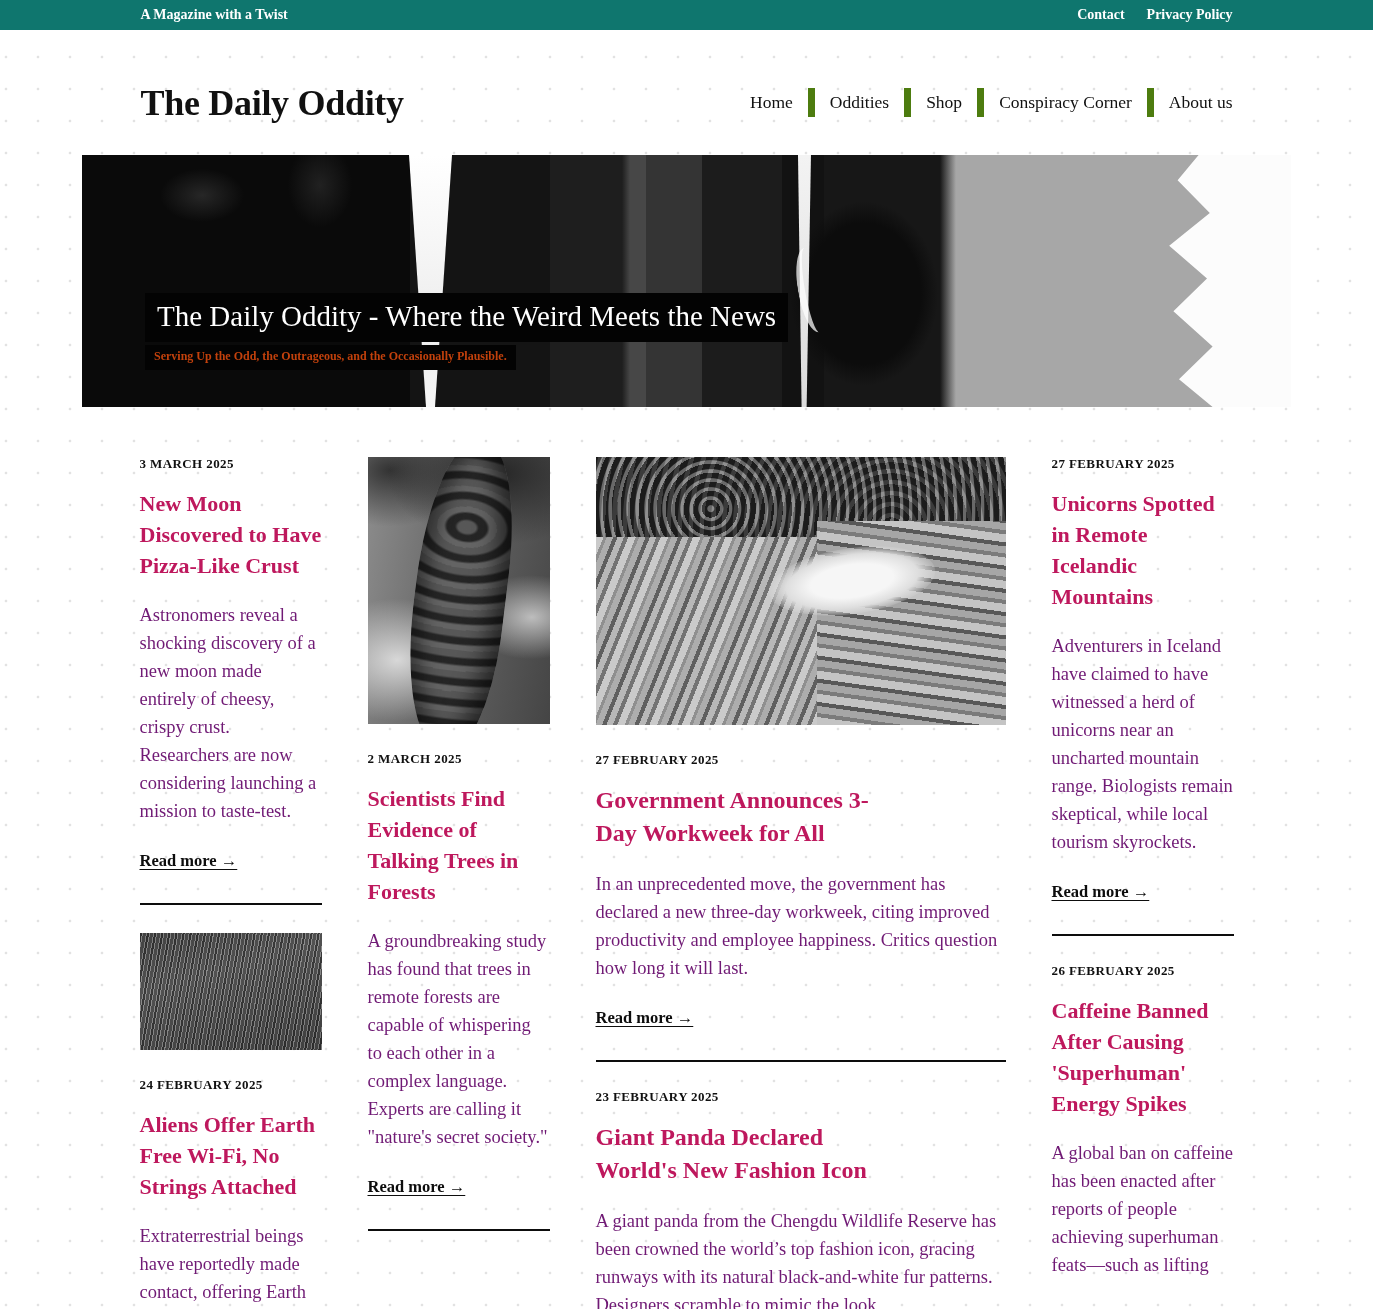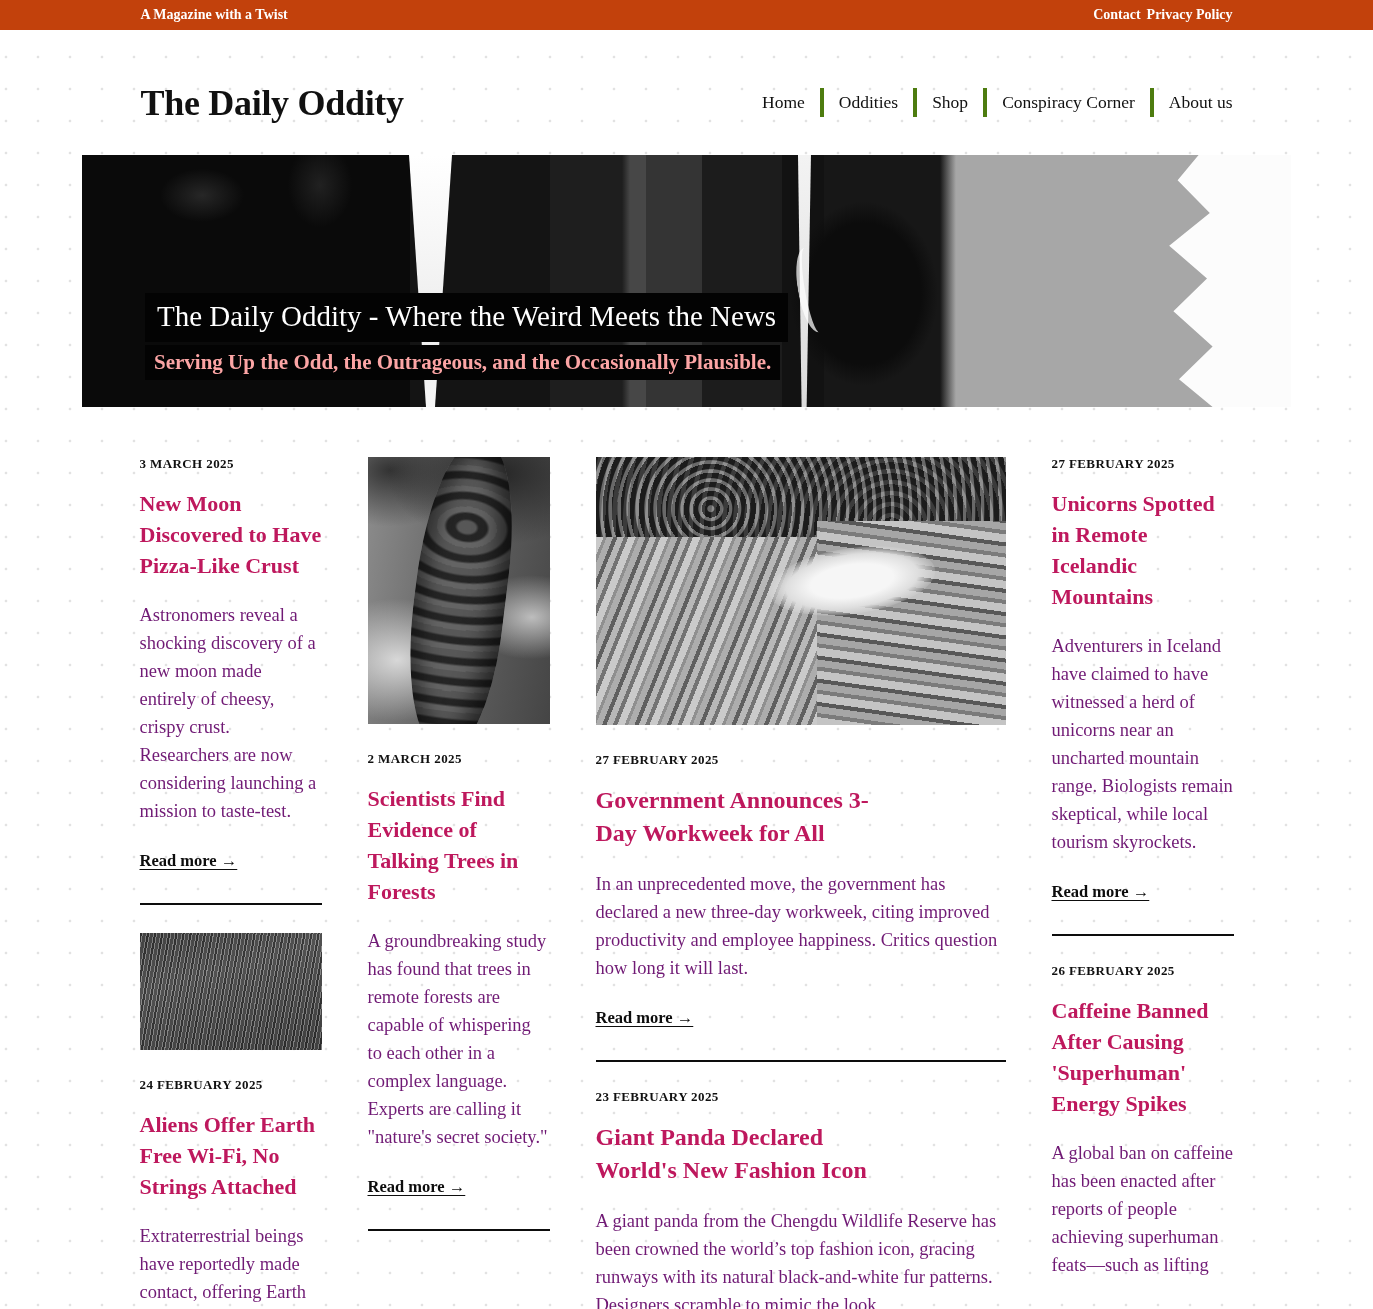--- a/index.html
+++ b/index.html
@@ -9,37 +9,37 @@
     font-family:"Liberation Serif","DejaVu Serif",serif;
     color:#111;
     background-color:#ffffff;
     background-image: radial-gradient(circle, #e2e2e2 1.5px, rgba(255,255,255,0) 1.6px);
     background-size:32px 32px;
     background-position:22px 9px;
   }
   a { color:inherit; text-decoration:none; cursor:pointer; }
 
   
-  .topbar { height:30px; background:#c2410c; }
+  .topbar { height:30px; background:#0f766e; }
   .topbar-inner {
     width:1092px; margin:0 auto; height:100%;
     display:flex; justify-content:space-between; align-items:center;
     color:#fff; font-size:14px; font-weight:700;
   }
-  .topbar-links { display:flex; gap:6px; }
+  .topbar-links { display:flex; gap:22px; }
 
   
   .site-header {
     width:1092px; margin:0 auto; height:125px;
     display:flex; justify-content:space-between; align-items:center;
     padding-top:20px;
   }
   .site-title { font-size:36px; font-weight:700; margin:0; letter-spacing:-0.3px; }
   .main-nav { font-size:17.5px; display:flex; align-items:center; }
-  .main-nav a { padding:2px 15px; border-left:4px solid #4d7c0f; line-height:1.4; }
+  .main-nav a { padding:2px 15px; border-left:7px solid #4d7c0f; line-height:1.4; }
   .main-nav a:first-child { border-left:none; padding-left:0; }
   .main-nav a:last-child { padding-right:0; }
 
   
   .hero { width:1209px; height:252px; margin:0 auto; position:relative; overflow:hidden; background:#0b0b0b; }
   .hero-bg {
     position:absolute; inset:0;
     background:
       radial-gradient(ellipse 60px 38px at 120px 16%, #272727, rgba(39,39,39,0) 70%),
       radial-gradient(ellipse 46px 60px at 238px 12%, #212121, rgba(33,33,33,0) 70%),
@@ -55,21 +55,21 @@
   .streak-2 { left:698px; width:36px; background:linear-gradient(to bottom,#ffffff,#e6e6e6); clip-path:polygon(50% 0, 86% 0, 74% 100%, 60% 100%); opacity:.95; }
   .hero-glint { position:absolute; left:716px; top:92px; width:28px; height:86px; border-left:7px solid rgba(255,255,255,.72); border-radius:50%; transform:rotate(-10deg); }
   .hero-tear {
     position:absolute; top:0; right:0; width:140px; height:100%; background:#fcfcfc;
     clip-path:polygon(34% 0,100% 0,100% 100%,44% 100%,20% 89%,44% 76%,16% 62%,40% 49%,13% 36%,42% 23%,19% 10%);
   }
   .hero-text { position:absolute; left:63px; top:138px; }
   .hero-title { margin:0; font-weight:400; }
   .hero-title span { display:inline-block; background:#030303; color:#fff; font-size:29px; line-height:1.1; padding:8px 12px 9px; }
   .hero-subtitle { margin:3px 0 0; }
-  .hero-subtitle span { display:inline-block; background:#030303; color:#fca5a5; font-size:21px; font-weight:700; line-height:1.15; padding:5px 9px 6px; }
+  .hero-subtitle span { display:inline-block; background:#030303; color:#c2410c; font-size:12px; font-weight:700; line-height:1.15; padding:5px 9px 6px; }
 
   
   .grid {
     width:1094px; margin:50px auto 0;
     display:grid; grid-template-columns:182px 182px 410px 182px; column-gap:46px;
     align-items:start;
   }
   .thumb { width:100%; margin:0 0 28px; position:relative; overflow:hidden; }
   .date { font-size:13px; font-weight:700; letter-spacing:.4px; line-height:1.15; margin:0 0 16px; }
   .title { font-size:22px; line-height:31px; font-weight:700; margin:0 0 20px; color:#be185d; }

